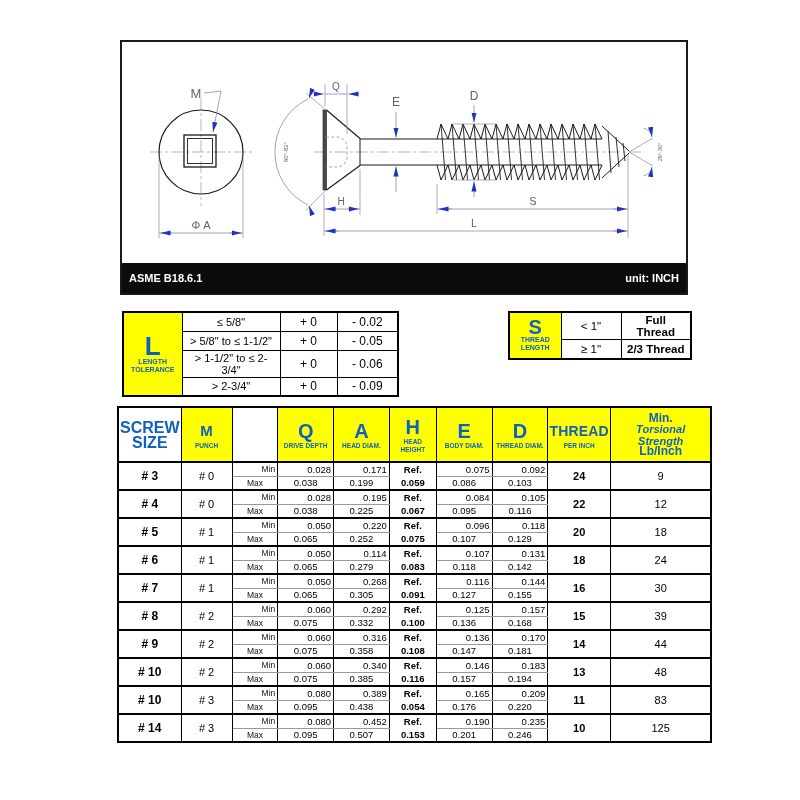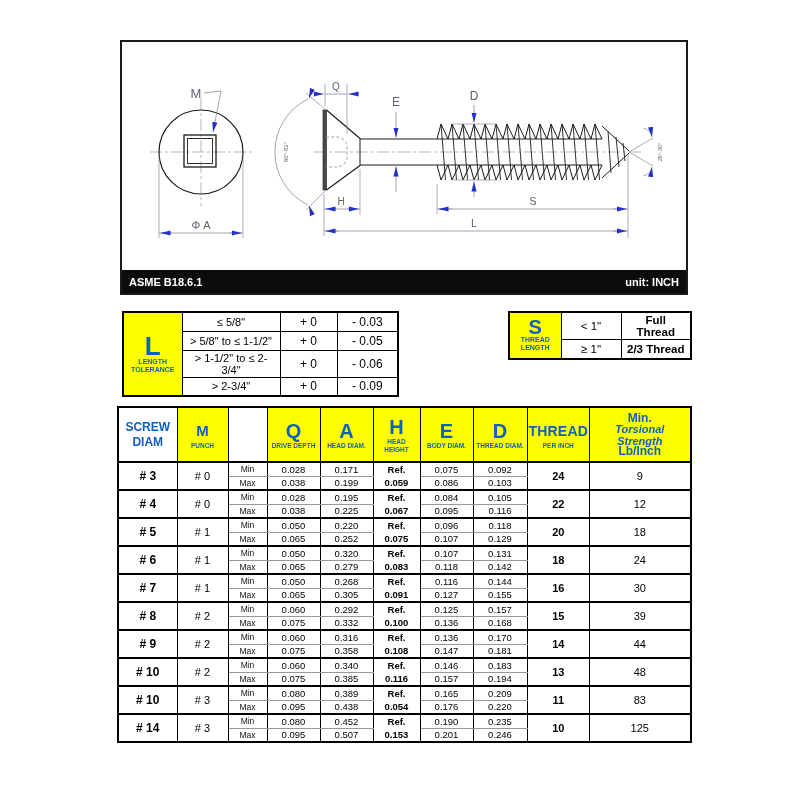--- a/index.html
+++ b/index.html
@@ -3,21 +3,21 @@
 <meta charset="utf-8">
 <style>
   * { box-sizing: border-box; margin: 0; padding: 0; }
   html,body { background:#fff; }
   body { width:800px; height:800px; position:relative; font-family:"Liberation Sans", sans-serif; color:#000; }
 
   
   .frame { position:absolute; left:120px; top:40px; width:568px; height:255px;
            border:2px solid #1a1a1a; background:#fff; }
   .frame svg { position:absolute; left:0; top:0; }
-  .titlebar { position:absolute; left:0; bottom:0; width:100%; height:23px; background:#0c0c0c;
+  .titlebar { position:absolute; left:0; bottom:0; width:100%; height:30px; background:#0c0c0c;
               color:#fff; display:flex; align-items:center; justify-content:space-between;
               padding:0 7px; font-size:11px; font-weight:bold;text-align:center; }
 
   
   table { border-collapse:collapse; background:#fff; }
   td, th { border:1px solid #000; text-align:center; vertical-align:middle; }
 
   
   .tol { position:absolute; border:2px solid #000; }
   .tol td { font-size:11px; padding:1px 4px; height:19px; }
@@ -35,32 +35,32 @@
   #s-table .c-res  { width:70px; font-weight:bold; font-size:11.5px; }
 
   
   #spec { position:absolute; left:117px; top:406px; border:2px solid #000; table-layout:fixed; }
   #spec th { background:#ffff00; color:#1060c0; height:55px; border-bottom:2px solid #000; padding:1px; }
   #spec th.white { background:#fff; }
   .th-letter { font-size:20px; font-weight:bold; line-height:22px; }
   .th-letter.mid { font-size:15px; }
   .th-letter.thread { font-size:14px; letter-spacing:.2px; }
   .th-sub { font-size:6.5px; font-weight:bold; line-height:8px; }
-  .th-size { font-size:12px; font-weight:bold; line-height:15px; }
+  .th-size { font-size:16px; font-weight:bold; line-height:15px; }
   .th-str-top, .th-str-sub { font-size:12px; font-weight:bold; line-height:9px; }
   .th-str-main { font-size:11px; font-weight:bold; line-height:12px;font-style:italic; }
   #spec td { height:14px; padding:0 2px; font-size:9.5px; }
   #spec .c-size { font-weight:bold; font-size:12px; }
   #spec .c-punch { font-size:11px; }
   #spec .c-mm { font-size:8.5px; color:#111; }
   #spec .c-tpi { font-weight:bold; font-size:11px; }
   #spec .c-str { font-size:11px; }
   #spec .c-h div { line-height:13px;font-weight:bold; }
   #spec tr.r-min td { border-top:2px solid #000; }
-  #spec tr.r-min td.c-mm, #spec tr.r-min td.c-val { border-bottom:1px solid #999; }
+  #spec tr.r-min td.c-mm, #spec tr.r-min td.c-val { border-bottom:1px solid #999;padding-left:29px; }
   #spec tr.r-max td { border-top:none; }
 
   
   .dimtext { fill:#62626e; }
 </style>
 </head>
 <body>
 
 <div class="frame">
   <svg width="564" height="230" viewBox="0 0 564 230">
@@ -187,21 +187,21 @@
 <table class="tol" id="l-table">
   <tbody>
       <tr>
     <td class="sym-cell" rowspan="4">
       <div class="sym-letter">L</div>
       <div class="sym-sub">LENGTH</div>
       <div class="sym-sub">TOLERANCE</div>
     </td>
     <td class="c-range">≤ 5/8"</td>
     <td class="c-plus">+ 0</td>
-    <td class="c-minus">- 0.03</td>
+    <td class="c-minus">- 0.02</td>
   </tr>
   <tr>
     <td class="c-range">&gt; 5/8" to ≤ 1-1/2"</td>
     <td class="c-plus">+ 0</td>
     <td class="c-minus">- 0.05</td>
   </tr>
   <tr>
     <td class="c-range">&gt; 1-1/2" to ≤ 2-3/4"</td>
     <td class="c-plus">+ 0</td>
     <td class="c-minus">- 0.06</td>
@@ -242,21 +242,21 @@
       <col style="width:47px">
     <col style="width:53px">
       <col style="width:54px">
       <col style="width:56px">
     <col style="width:101px">
   </colgroup>
   <thead>
     <tr>
       <th class="white">
         <div class="th-size">SCREW</div>
-        <div class="th-size">DIAM</div>
+        <div class="th-size">SIZE</div>
       </th>
       <th>
         <div class="th-letter mid">M</div>
         <div class="th-sub">PUNCH</div>
       </th>
       <th class="white"></th>
       <th>
         <div class="th-letter">Q</div>
         <div class="th-sub">DRIVE DEPTH</div>
       </th>
@@ -353,21 +353,21 @@
         <td class="c-val">0.065</td>
         <td class="c-val">0.252</td>
         <td class="c-val">0.107</td>
         <td class="c-val">0.129</td>
       </tr>
       <tr class="r-min">
         <td class="c-size" rowspan="2"># 6</td>
         <td class="c-punch" rowspan="2"># 1</td>
         <td class="c-mm">Min</td>
         <td class="c-val">0.050</td>
-        <td class="c-val">0.320</td>
+        <td class="c-val">0.114</td>
         <td class="c-h" rowspan="2">
           <div>Ref.</div>
           <div>0.083</div>
         </td>
         <td class="c-val">0.107</td>
         <td class="c-val">0.131</td>
         <td class="c-tpi" rowspan="2">18</td>
         <td class="c-str" rowspan="2">24</td>
       </tr>
       <tr class="r-max">

